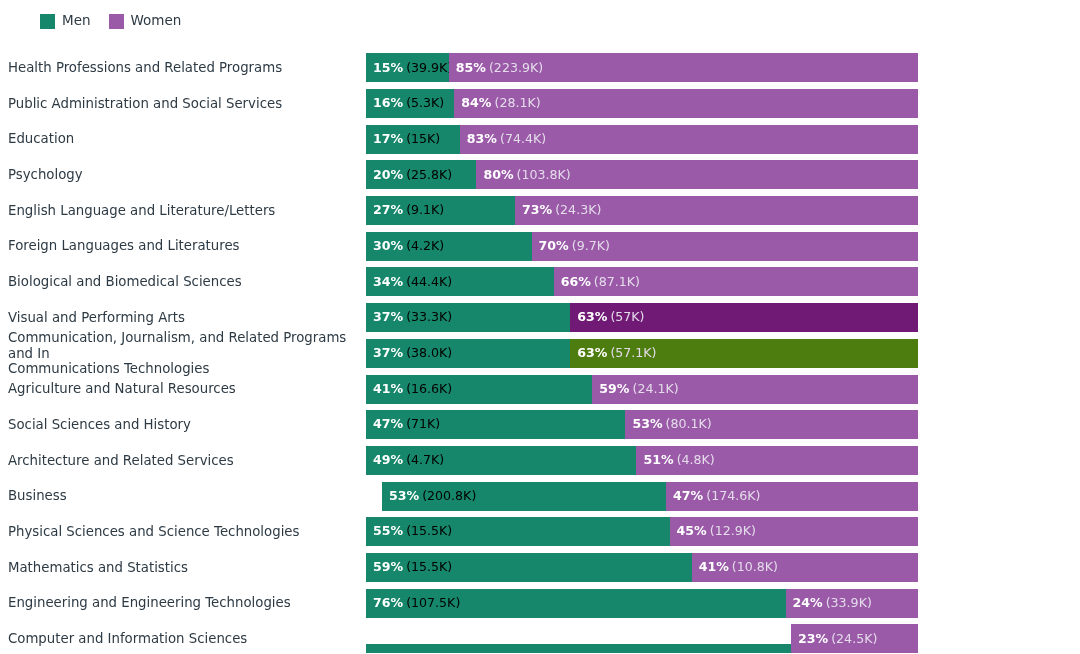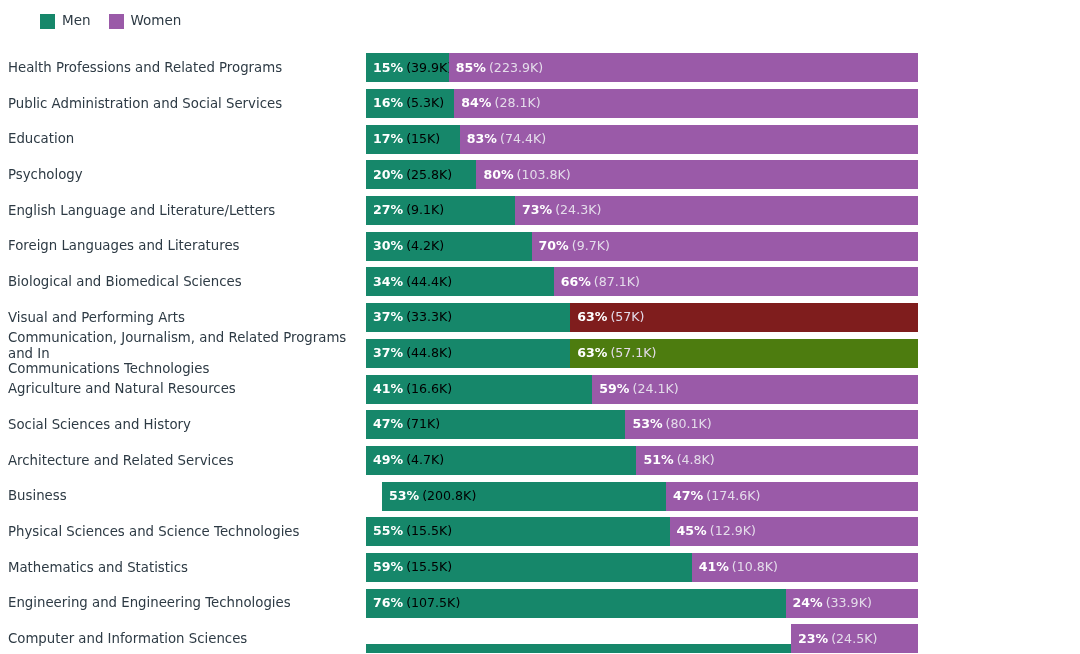--- a/index.html
+++ b/index.html
@@ -195,31 +195,31 @@
           <span class="seg-text"><span class="seg-pct">66%</span><span class="seg-val">(87.1K)</span></span>
         </div>
       </div>
     </div>
     <div class="row">
       <div class="row-label">Visual and Performing Arts</div>
       <div class="row-bar">
         <div class="seg seg-men" style="width: 37%; background: rgb(22, 135, 106);">
           <span class="seg-text"><span class="seg-pct">37%</span><span class="seg-val">(33.3K)</span></span>
         </div>
-        <div class="seg seg-women" style="width: 63%; background: #7f1d1d;">
+        <div class="seg seg-women" style="width: 63%; background: #701a75;">
           <span class="seg-text"><span class="seg-pct">63%</span><span class="seg-val">(57K)</span></span>
         </div>
       </div>
     </div>
     <div class="row">
       <div class="row-label">Communication, Journalism, and Related Programs and In
 Communications Technologies</div>
       <div class="row-bar">
         <div class="seg seg-men" style="width: 37%; background: rgb(22, 135, 106);">
-          <span class="seg-text"><span class="seg-pct">37%</span><span class="seg-val">(44.8K)</span></span>
+          <span class="seg-text"><span class="seg-pct">37%</span><span class="seg-val">(38.0K)</span></span>
         </div>
         <div class="seg seg-women" style="width: 63%; background: #4d7c0f;">
           <span class="seg-text"><span class="seg-pct">63%</span><span class="seg-val">(57.1K)</span></span>
         </div>
       </div>
     </div>
     <div class="row">
       <div class="row-label">Agriculture and Natural Resources</div>
       <div class="row-bar">
         <div class="seg seg-men" style="width: 41%; background: rgb(22, 135, 106);">

